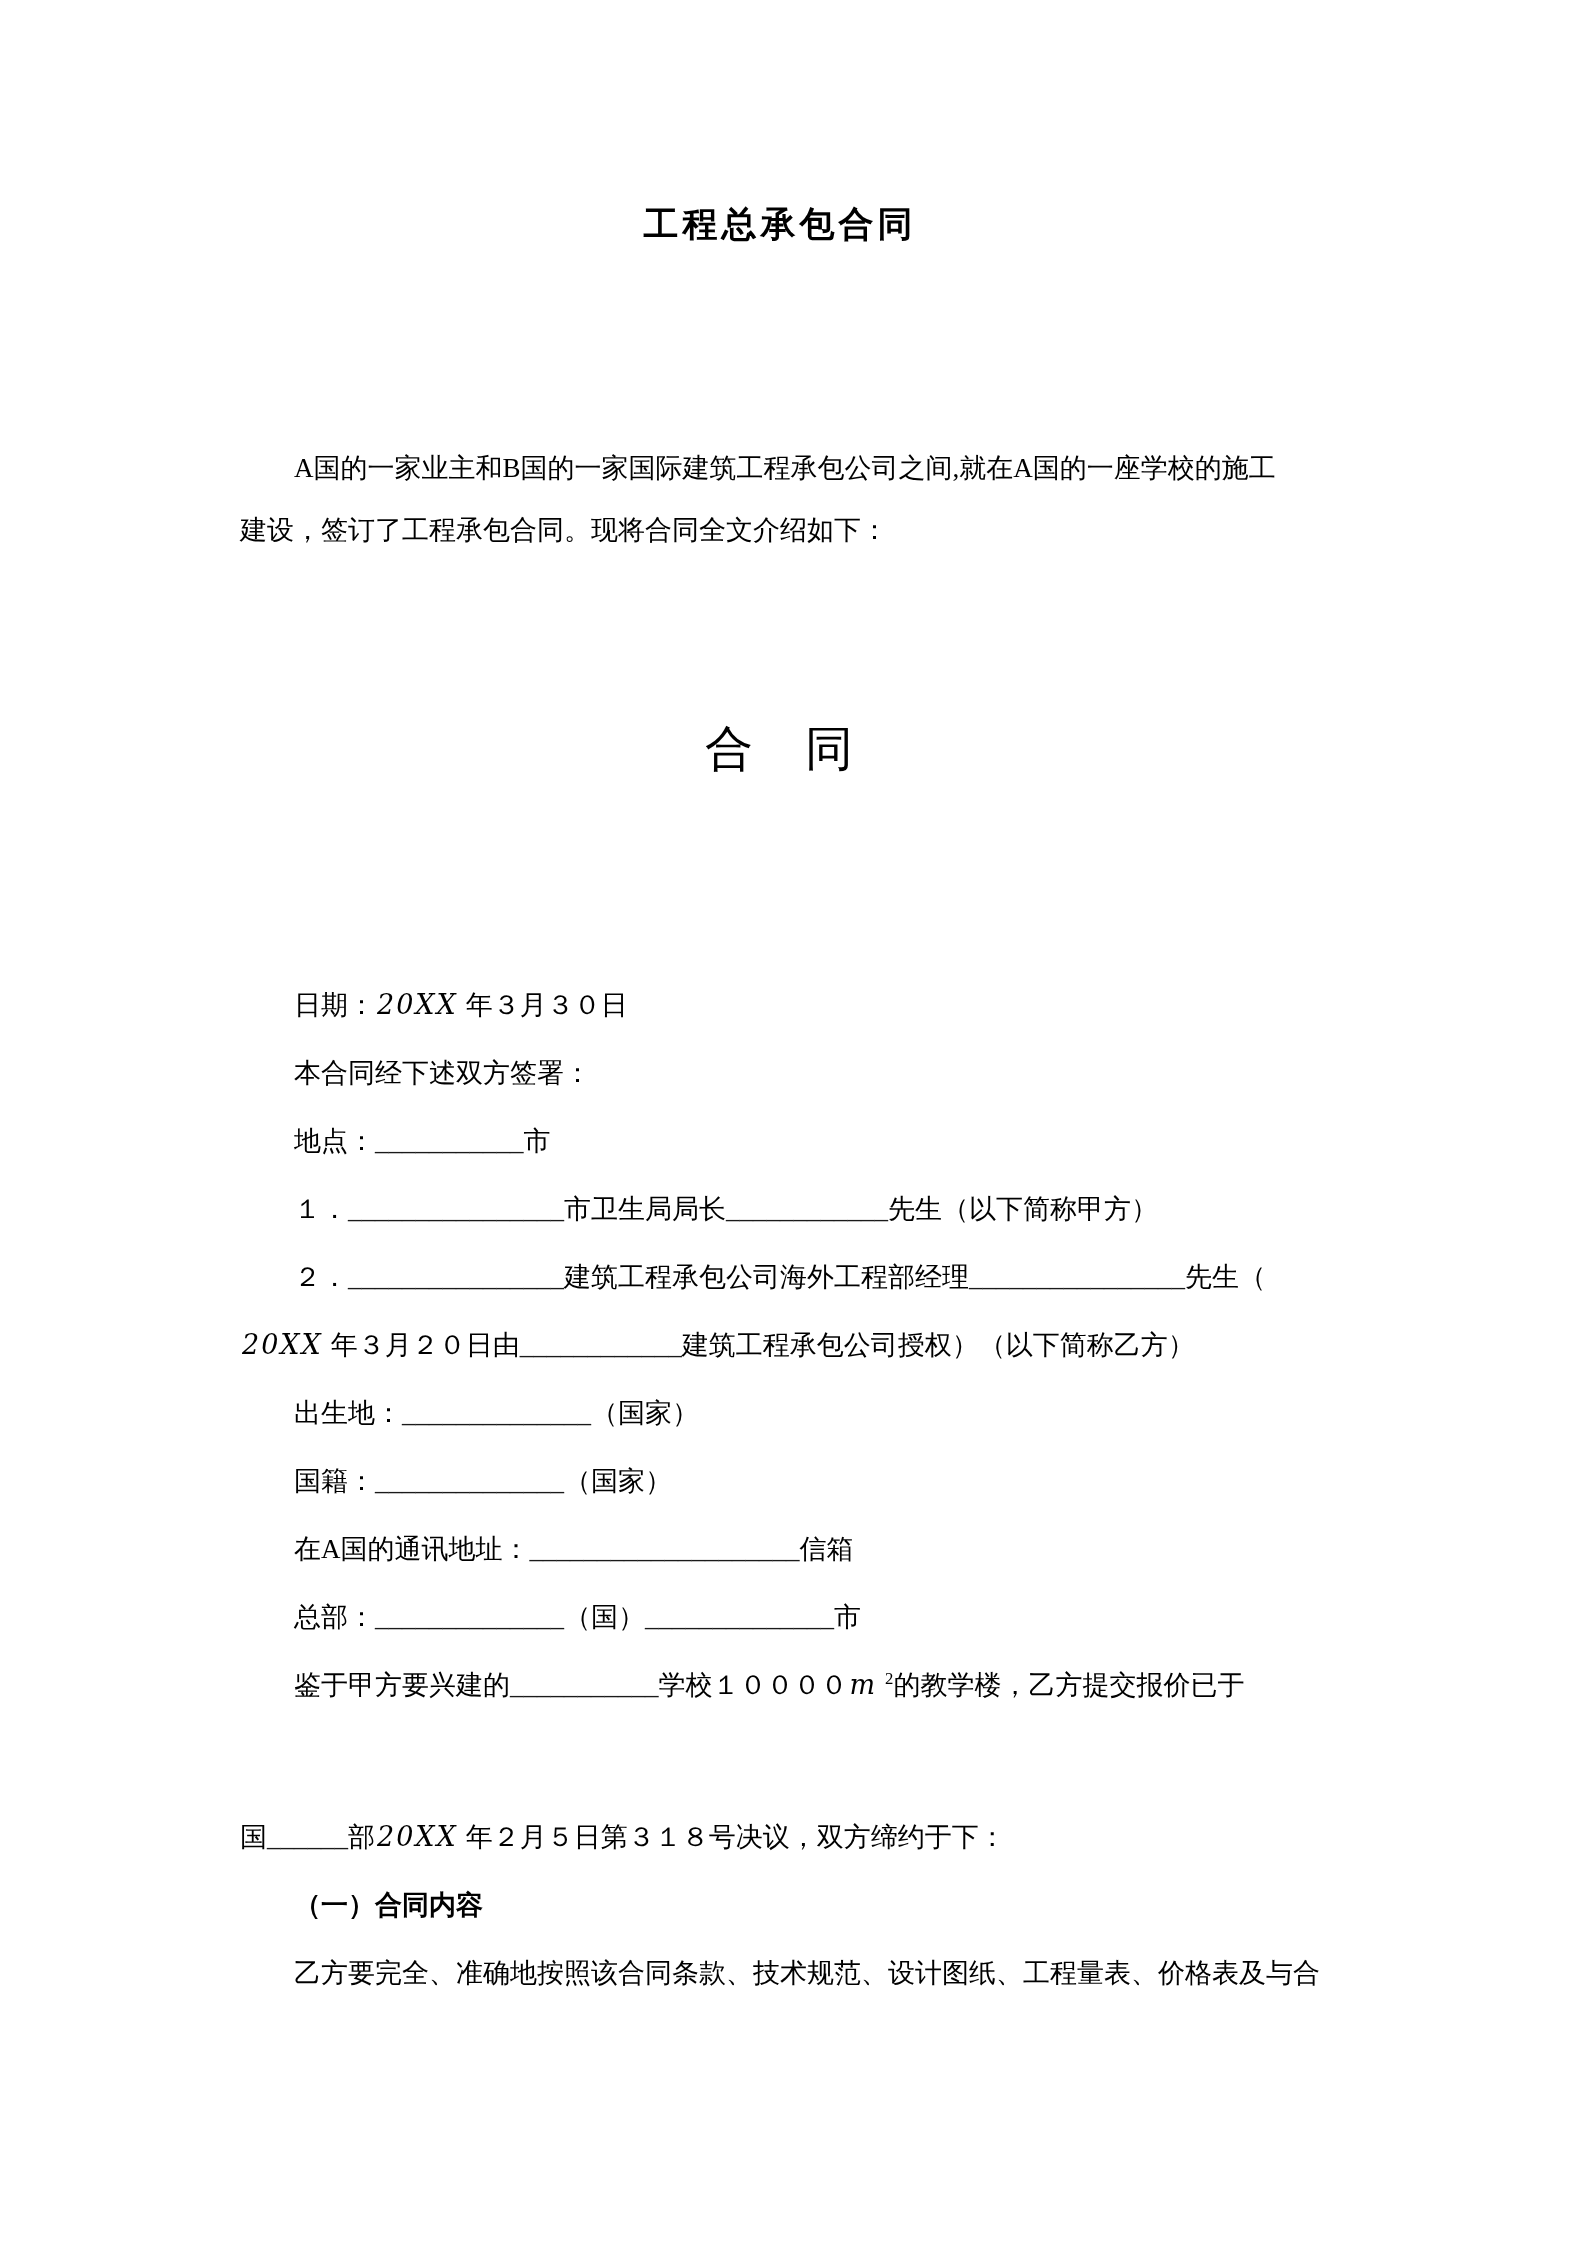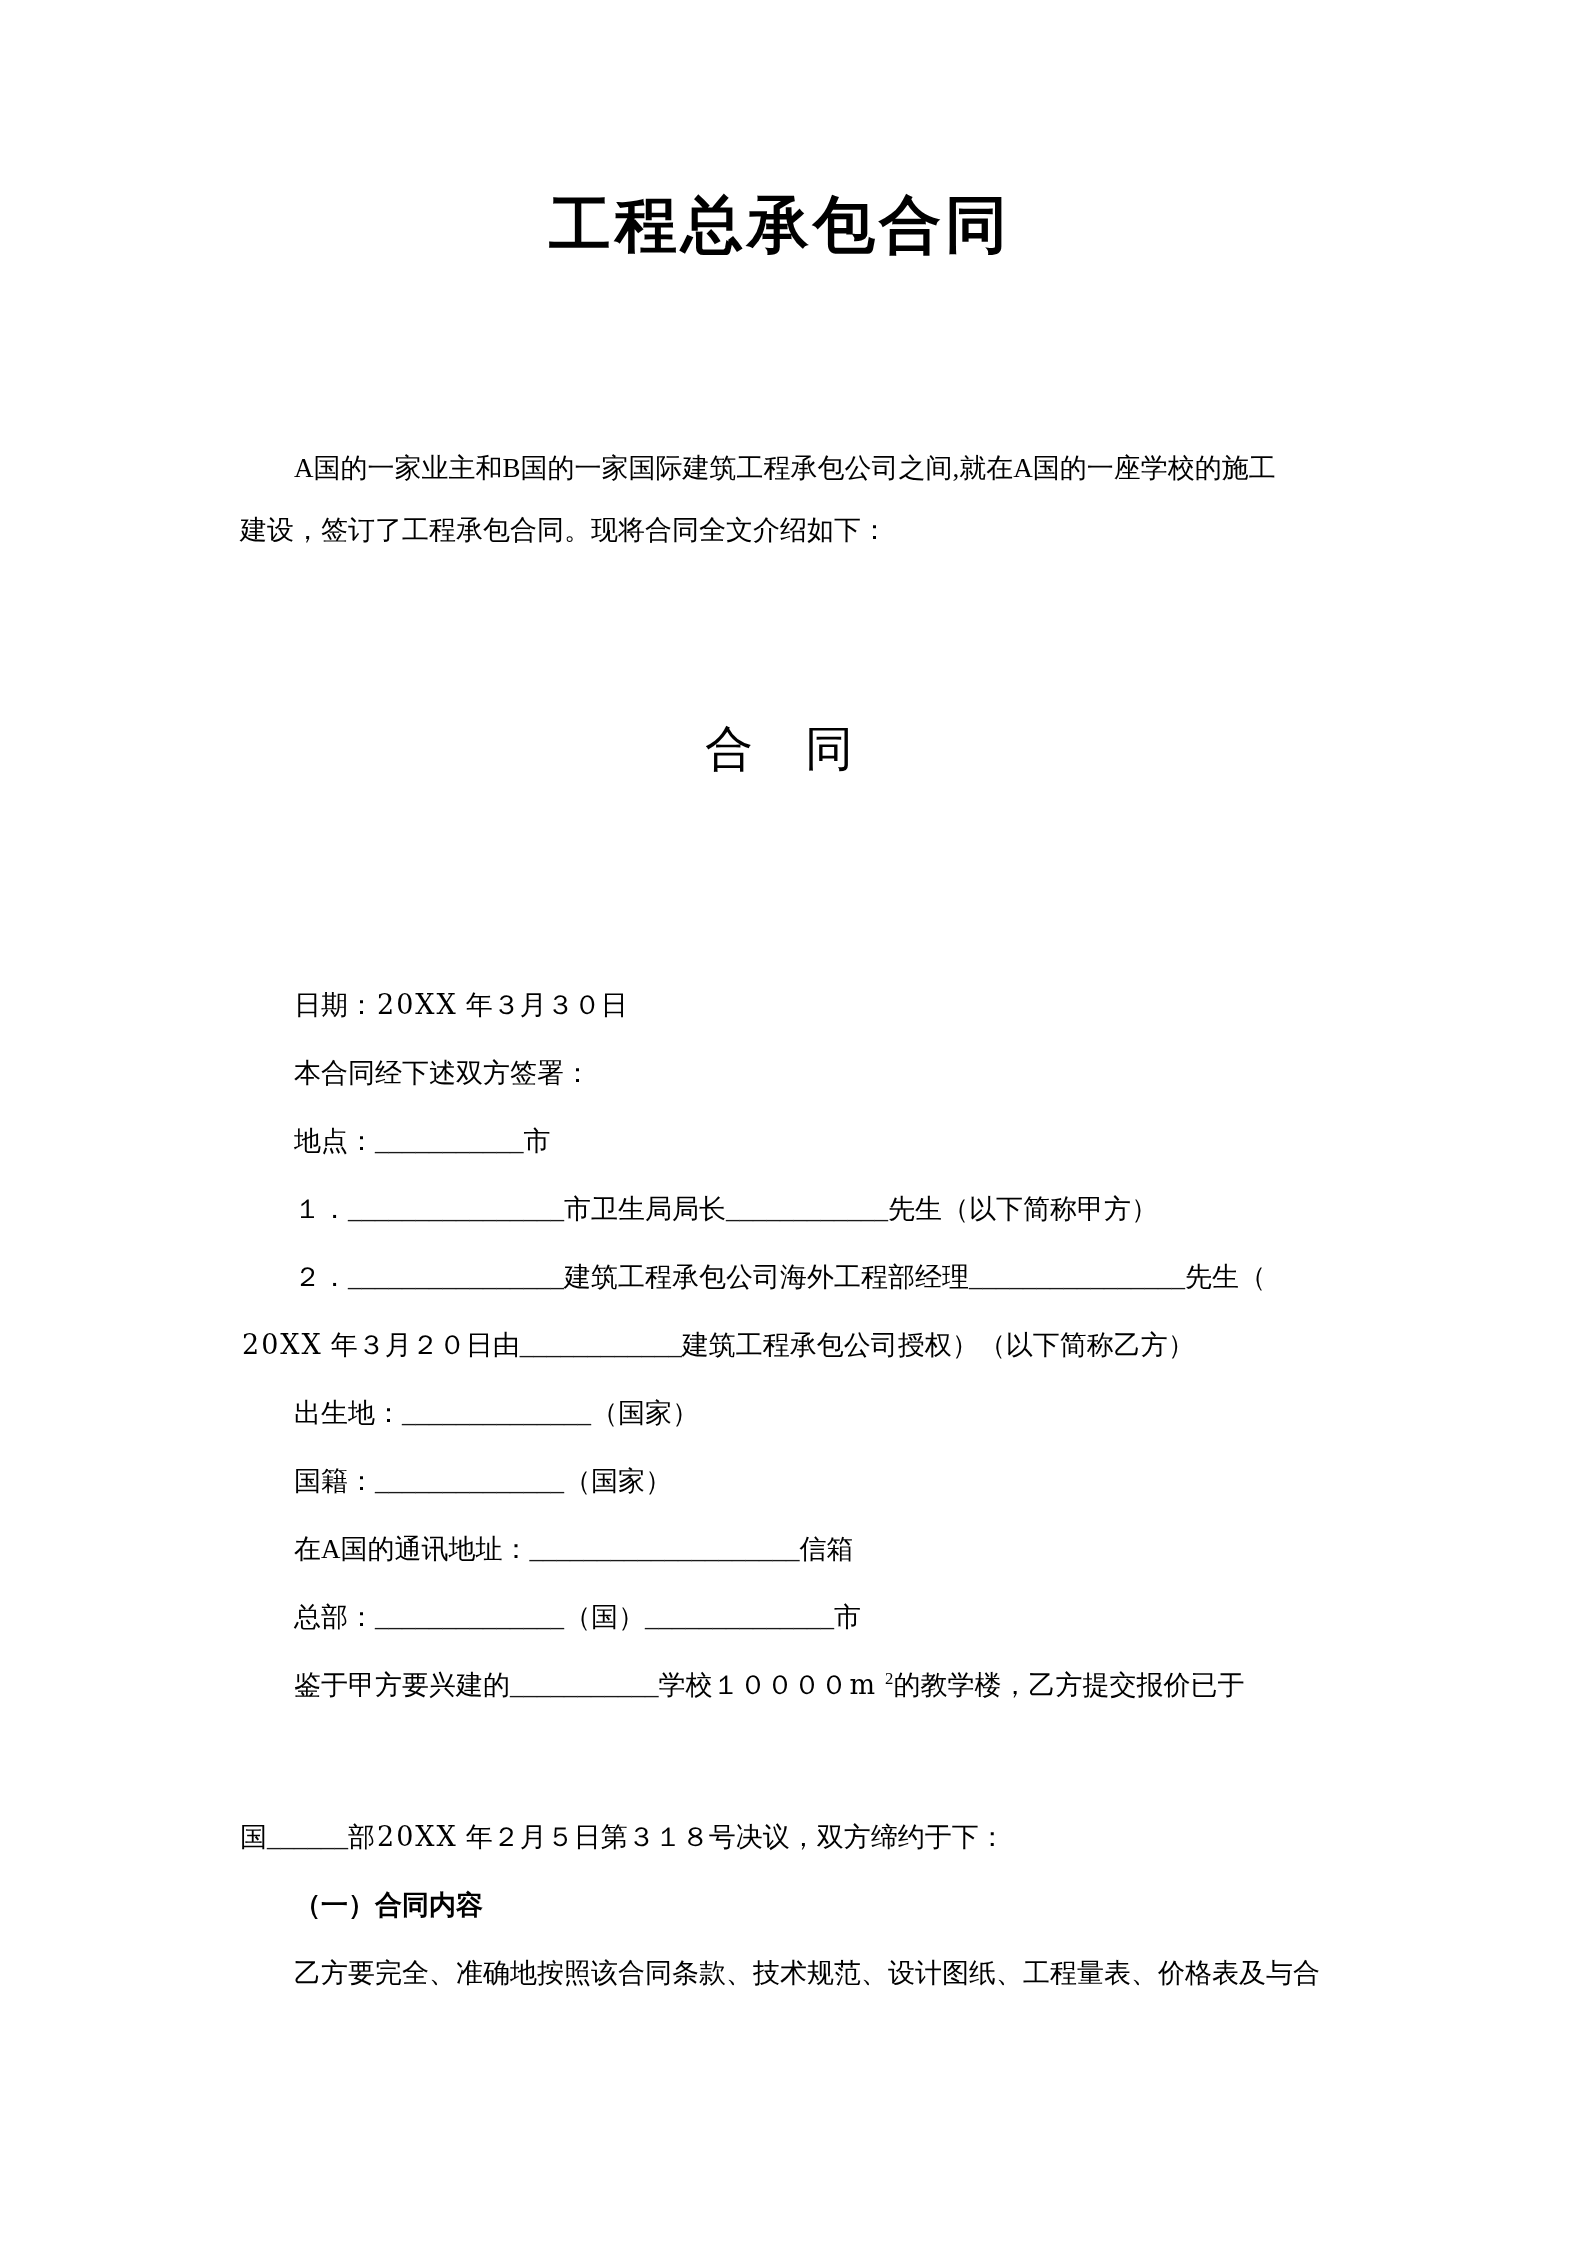--- a/index.html
+++ b/index.html
@@ -25,21 +25,21 @@
   .doc {
     position: absolute;
     left: 240px;
     top: 0;
     width: 1080px;
     font-size: 27px;
   }
   .title {
     margin: 195px 0 0 0;
     text-align: center;
-    font-size: 62px;
+    font-size: 35px;
     line-height: 60px;
     font-weight: 700;
     letter-spacing: 4px;
   }
   .intro {
     margin-top: 182px;
   }
   .iline {
     line-height: 62px;
     text-align: justify;
@@ -69,20 +69,21 @@
   }
   .line.gap-before {
     margin-top: 84px;
   }
   .seg { color: #000000; }
   .seg.blank {
     color: #1a1a1a;
     letter-spacing: 0;
   }
   .seg.script {
+    font-style: italic;
     font-family: "DejaVu Serif", cursive;
     letter-spacing: 2px;
     padding: 0 8px 0 2px;
   }
   .seg.sup {
     vertical-align: super;
     font-size: 0.62em;
     line-height: 0;
   }
 </style>

